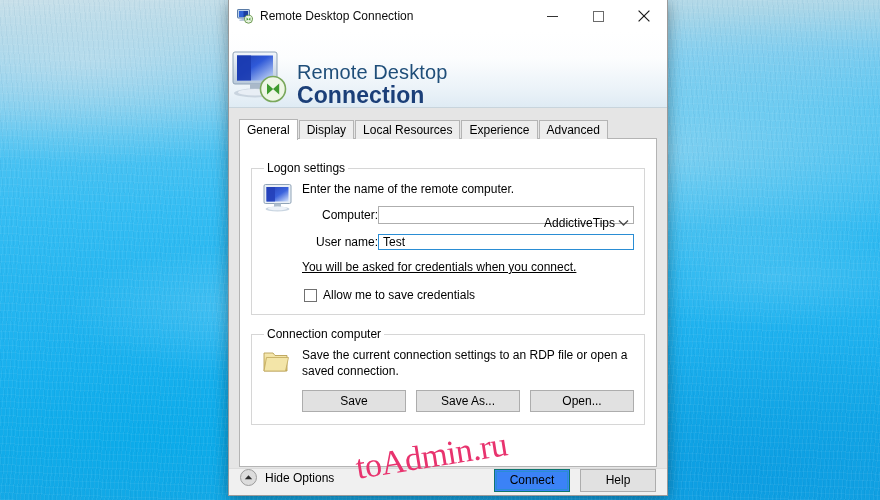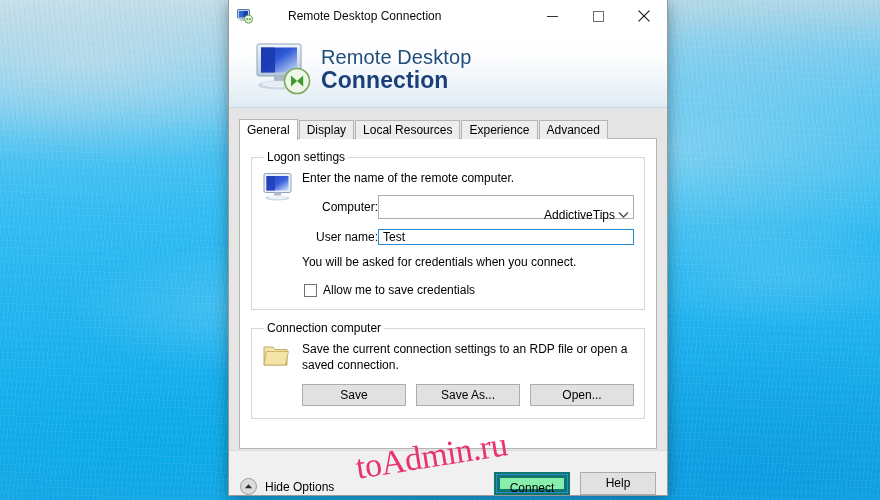--- a/index.html
+++ b/index.html
@@ -73,21 +73,20 @@
   }
 
   
   .titlebar {
     height: 32px;
     background: #ffffff;
     display: flex;
     align-items: center;
     flex: 0 0 auto;
     position: relative;
-    gap: 28px;
   }
   .titlebar-icon {
     width: 16px;
     height: 16px;
     margin-left: 8px;
     margin-right: 7px;
     flex: 0 0 auto;
   }
   .titlebar-text {
     font-size: 12px;
@@ -109,22 +108,22 @@
     justify-content: center;
   }
 
   
   .banner {
     flex: 0 0 auto;
     height: 76px;
     background: linear-gradient(to bottom, #ffffff 0%, #fcfdfe 35%, #eaf2f8 78%, #dfebf4 100%);
     border-bottom: 1px solid #c8d4dc;
     display: flex;
-    align-items: center;
-    padding-left: 24px;
+    align-items: flex-end;
+    padding-left: 0;
     box-sizing: border-box;
   }
   .banner-logo {
     width: 62px;
     height: 58px;
     flex: 0 0 auto;
     margin-right: 6px;
   }
   .banner-text { line-height: 1; }
   .banner-line1 {
@@ -191,21 +190,21 @@
     padding: 10px 11px;
     box-sizing: border-box;
     position: relative;
     top: -1px;
     min-height: 0;
   }
 
   
   fieldset.group {
     border: 1px solid #d6d6d6;
-    margin: 1px 0 11px 0;
+    margin: 12px 0 11px 0;
     padding: 6px 10px 12px 10px;
     box-sizing: border-box;
   }
   fieldset.group legend {
     font-size: 12px;
     color: #000;
     padding: 0 3px;
     margin-left: 2px;
   }
   .group-row {
@@ -235,21 +234,21 @@
     text-align: right;
   }
   .field-label {
     width: 76px;
     flex: 0 0 76px;
     font-size: 12px;
     color: #000;
   }
   .combo {
     flex: 1 1 auto;
-    height: 24px;
+    height: 18px;
     border: 1px solid #aeaeae;
     background: #ffffff;
     display: flex;
     align-items: center;
     padding: 16px 2px 0 5px;
     box-sizing: border-box;
     font-size: 12px;
     color: #000;
     position: relative;
   }
@@ -270,20 +269,21 @@
     align-items: center;
     padding: 0 4px;
     box-sizing: border-box;
     font-size: 12px;
     color: #000;
   }
   .note {
     font-size: 12px;
     color: #000;
     margin: 2px 0 14px 0;
+    text-decoration: underline;
   }
   .check-row {
     display: flex;
     align-items: center;
     margin-left: 2px;
   }
   .checkbox {
     width: 13px;
     height: 13px;
     border: 1px solid #707070;
@@ -308,25 +308,25 @@
     background: #e1e1e1;
     border: 1px solid #adadad;
     box-sizing: border-box;
     flex: 1 1 0;
     white-space: nowrap;
   }
 
   
   .footer {
     flex: 0 0 auto;
-    height: 45px;
+    height: 27px;
     background: #f0f0f0;
     border-top: 1px solid #dcdcdc;
     display: flex;
-    align-items: flex-end;
+    align-items: flex-start;
     padding: 0 11px;
     box-sizing: border-box;
     position: relative;
   }
   .hide-options {
     display: flex;
     align-items: center;
     flex: 1 1 auto;
   }
   .chev-circle {
@@ -342,24 +342,24 @@
     line-height: 21px;
     text-align: center;
     font-size: 12px;
     color: #000;
     background: #e1e1e1;
     border: 1px solid #adadad;
     box-sizing: border-box;
     margin-left: 10px;
   }
   .footer-btn.primary {
-    border: 6px solid #0f766e;
+    border: 1px solid #0f766e;
     outline: 1px solid #2a8dd4;
     outline-offset: -3px;
-    background: #86efac;
+    background: #3b82f6;
   }
 
   
   #watermark {
     position: absolute;
     left: 356px;
     top: 449px;
     font-family: "Liberation Serif", serif;
     font-size: 34px;
     color: #e8336e;

